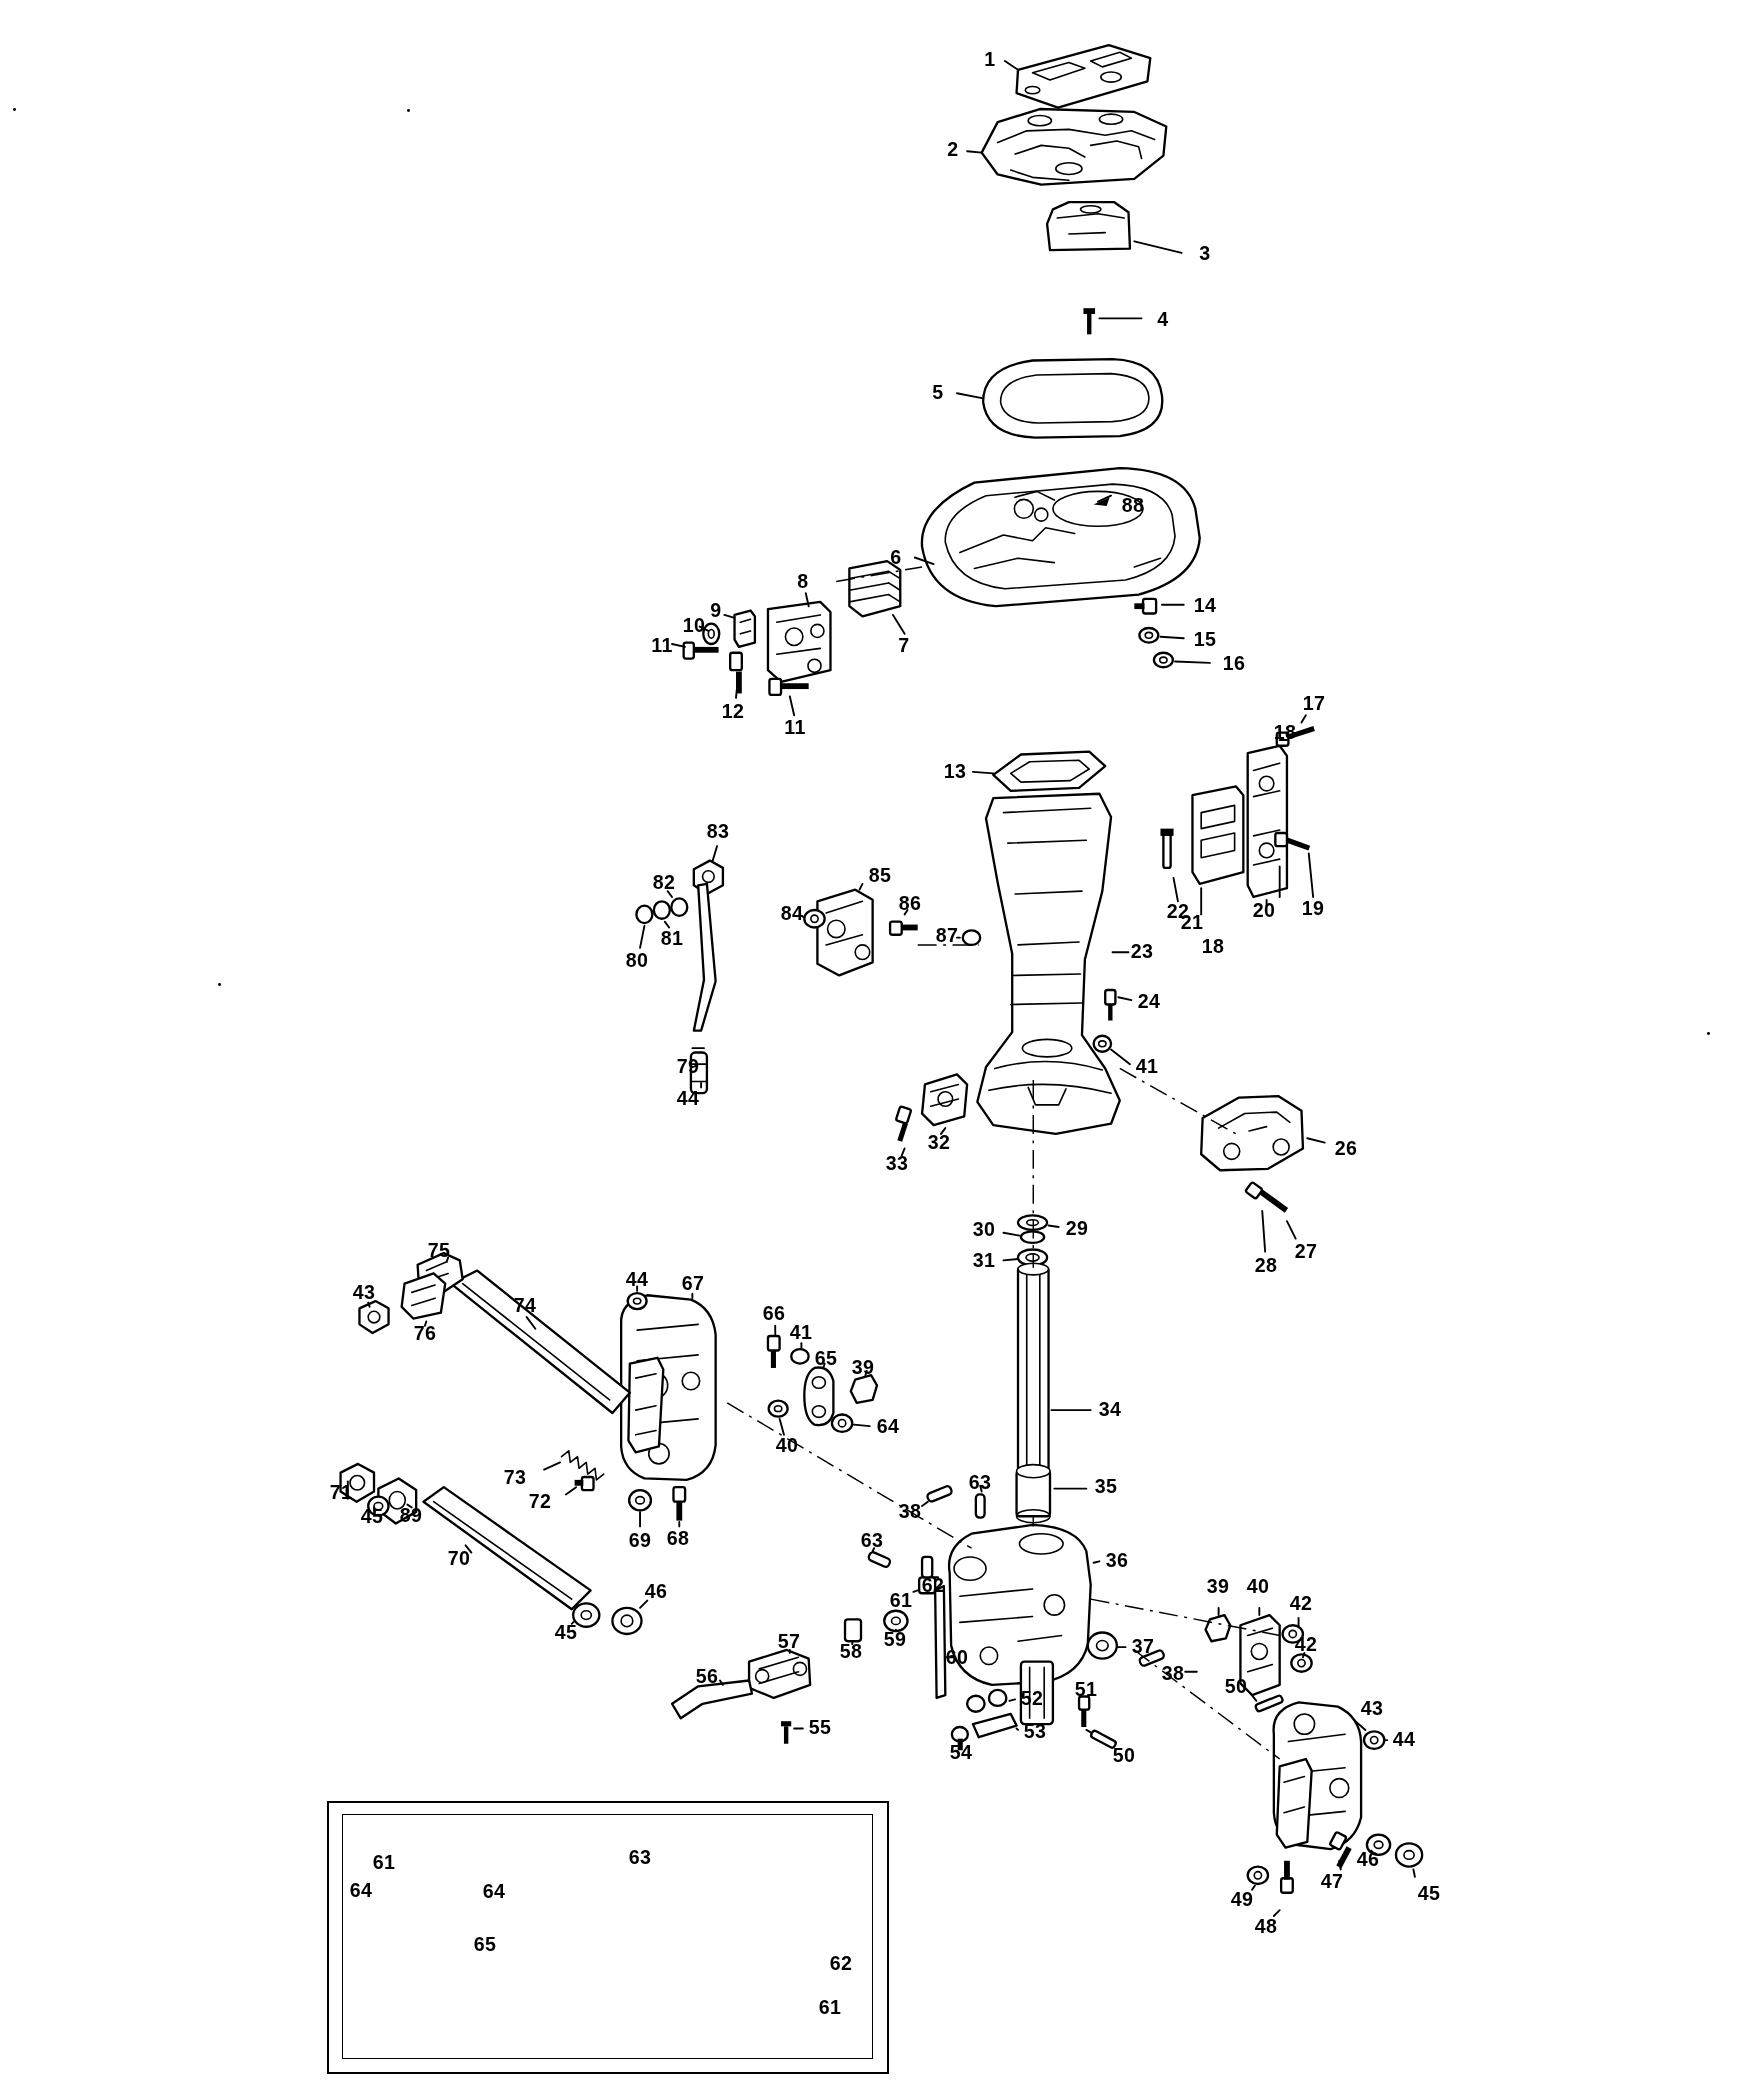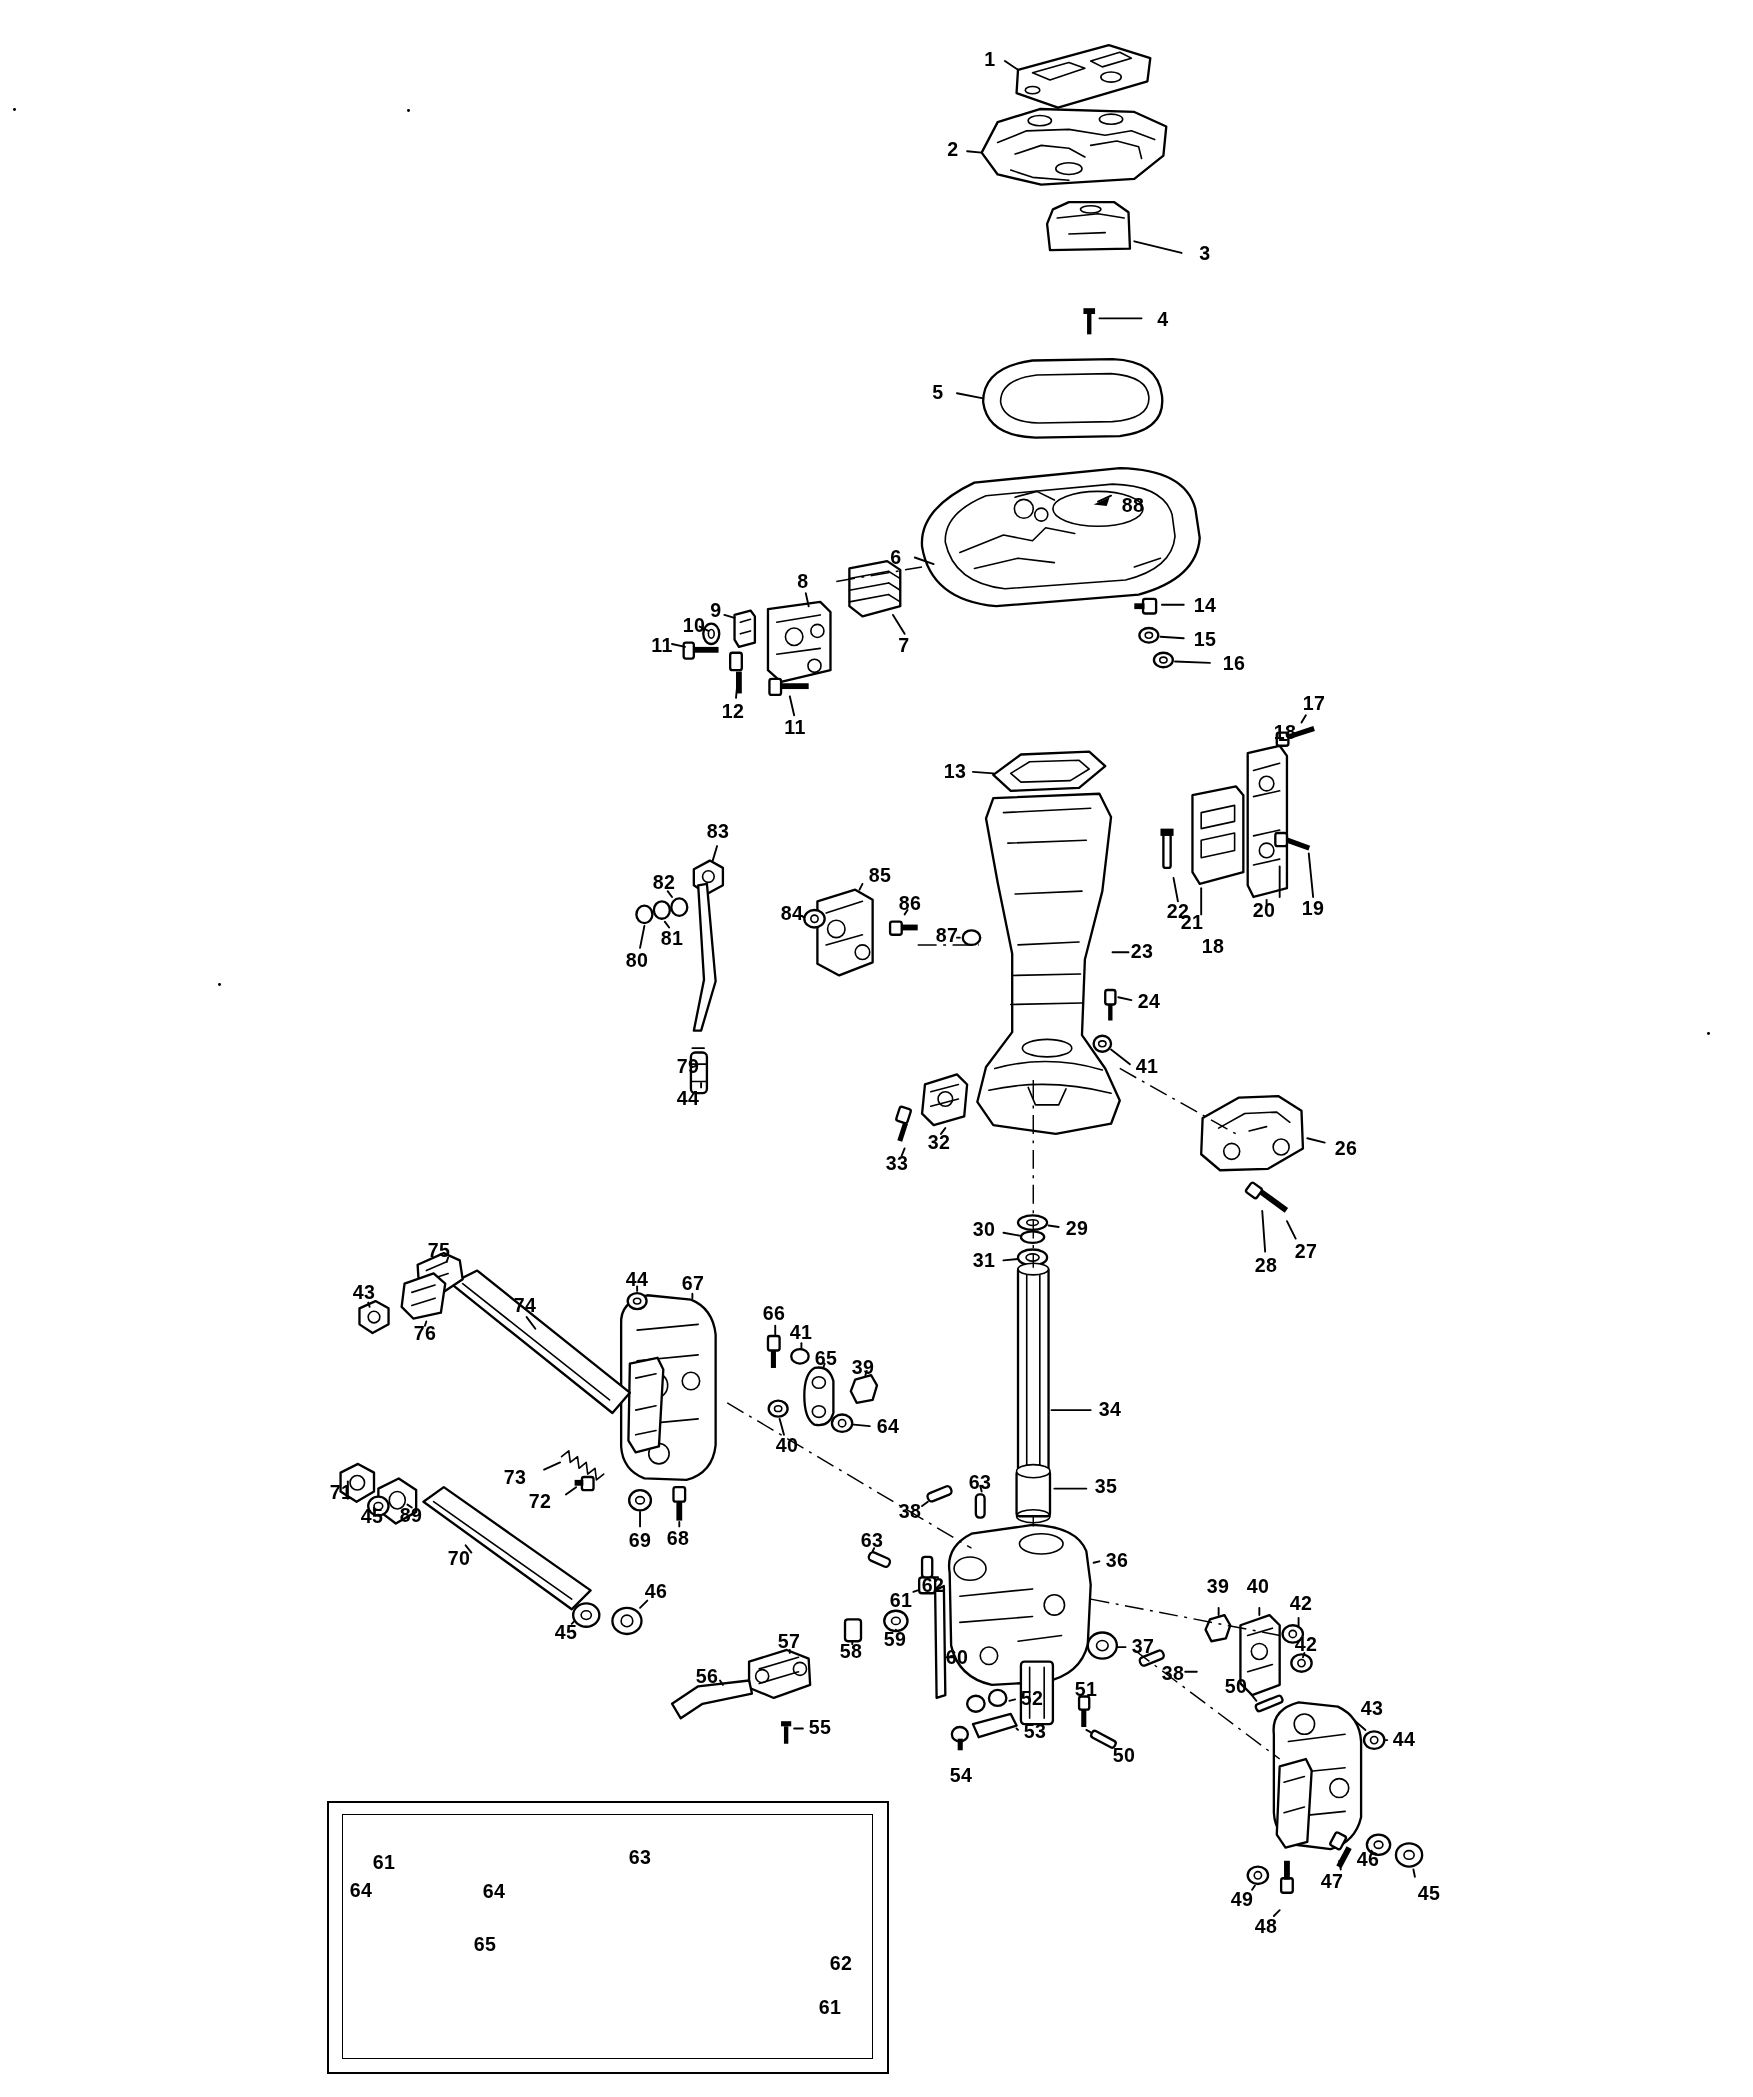--- a/index.html
+++ b/index.html
@@ -759,21 +759,21 @@
       <div class="callout" style="left: 933px; top: 1586px;">62</div>
       <div class="callout" style="left: 901px; top: 1601px;">61</div>
       <div class="callout" style="left: 895px; top: 1640px;">59</div>
       <div class="callout" style="left: 851px; top: 1652px;">58</div>
       <div class="callout" style="left: 789px; top: 1642px;">57</div>
       <div class="callout" style="left: 707px; top: 1677px;">56</div>
       <div class="callout" style="left: 957px; top: 1658px;">60</div>
       <div class="callout" style="left: 820px; top: 1728px;">55</div>
       <div class="callout" style="left: 1032px; top: 1699px;">52</div>
       <div class="callout" style="left: 1035px; top: 1732px;">53</div>
-      <div class="callout" style="left: 961px; top: 1753px; margin-top: 23px;">54</div>
+      <div class="callout" style="left: 961px; top: 1753px;">54</div>
       <div class="callout" style="left: 1086px; top: 1690px;">51</div>
       <div class="callout" style="left: 1124px; top: 1756px;">50</div>
       <div class="callout" style="left: 1143px; top: 1647px;">37</div>
       <div class="callout" style="left: 1173px; top: 1674px;">38</div>
       <div class="callout" style="left: 1218px; top: 1587px;">39</div>
       <div class="callout" style="left: 1258px; top: 1587px;">40</div>
       <div class="callout" style="left: 1301px; top: 1604px;">42</div>
       <div class="callout" style="left: 1306px; top: 1645px;">42</div>
       <div class="callout" style="left: 1236px; top: 1687px;">50</div>
       <div class="callout" style="left: 1372px; top: 1709px;">43</div>

